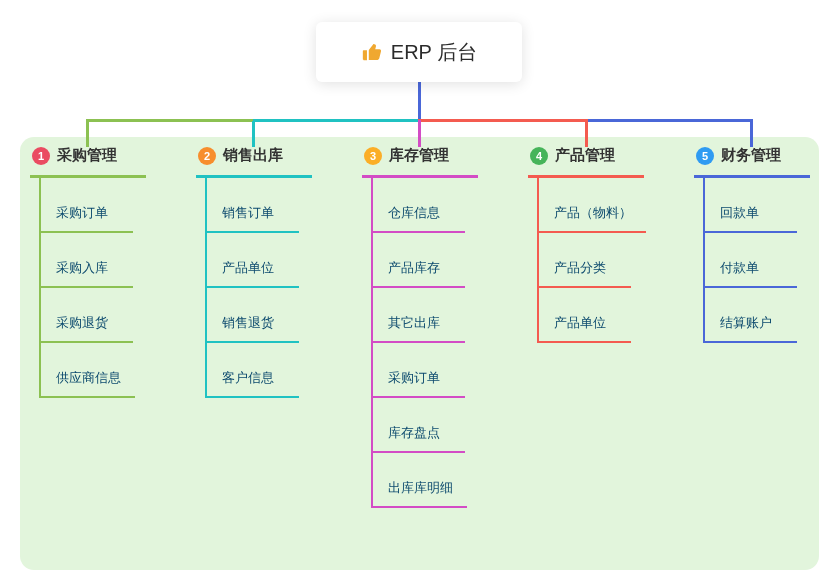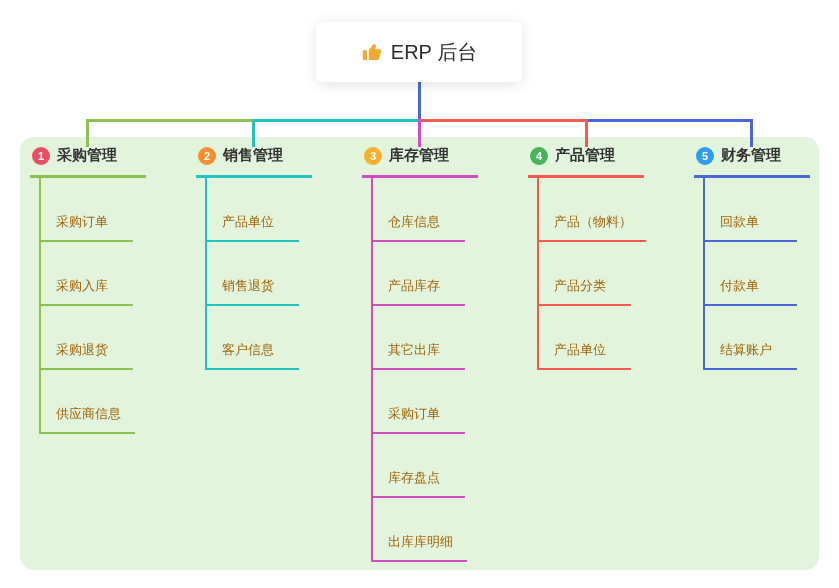--- a/index.html
+++ b/index.html
@@ -56,28 +56,28 @@
     color:#fff;
     font-size:11px; font-weight:700;
     display:flex; align-items:center; justify-content:center;
   }
   .children {
     margin-left:9px;
     border-left:2px solid var(--c);
     width:max-content;
   }
   .child {
-    height:64px;
+    height:55px;
     display:flex; align-items:flex-end;
     padding:0 14px 9px 15px;
     border-bottom:2px solid var(--c);
     width:max-content;
     min-width:92px;
     font-size:13px;
-    color:#a16207;
+    color:#0c4a6e;
     white-space:nowrap;
   }
   .thumb-icon { display:inline-flex; }
 </style>
 </head>
 <body>
 
 <div class="stage">
 
   <div class="canvas-bg" style="background: rgb(226, 245, 220);"></div>
@@ -111,23 +111,24 @@
       <div class="child">采购订单</div>
       <div class="child">采购入库</div>
       <div class="child">采购退货</div>
       <div class="child">供应商信息</div>
     </div>
   </div>
 
   <div class="branch" style="left: 196px; --c: #20c2c2; --badge: #f78e2d;">
     <div class="branch-heading">
       <span class="badge">2</span>
-      <span>销售管理</span>
+      <span>销售出库</span>
     </div>
     <div class="children">
+      <div class="child">销售订单</div>
       <div class="child">产品单位</div>
       <div class="child">销售退货</div>
       <div class="child">客户信息</div>
     </div>
   </div>
 
   <div class="branch" style="left: 362px; --c: #d34cc5; --badge: #fbae27;">
     <div class="branch-heading">
       <span class="badge">3</span>
       <span>库存管理</span>

